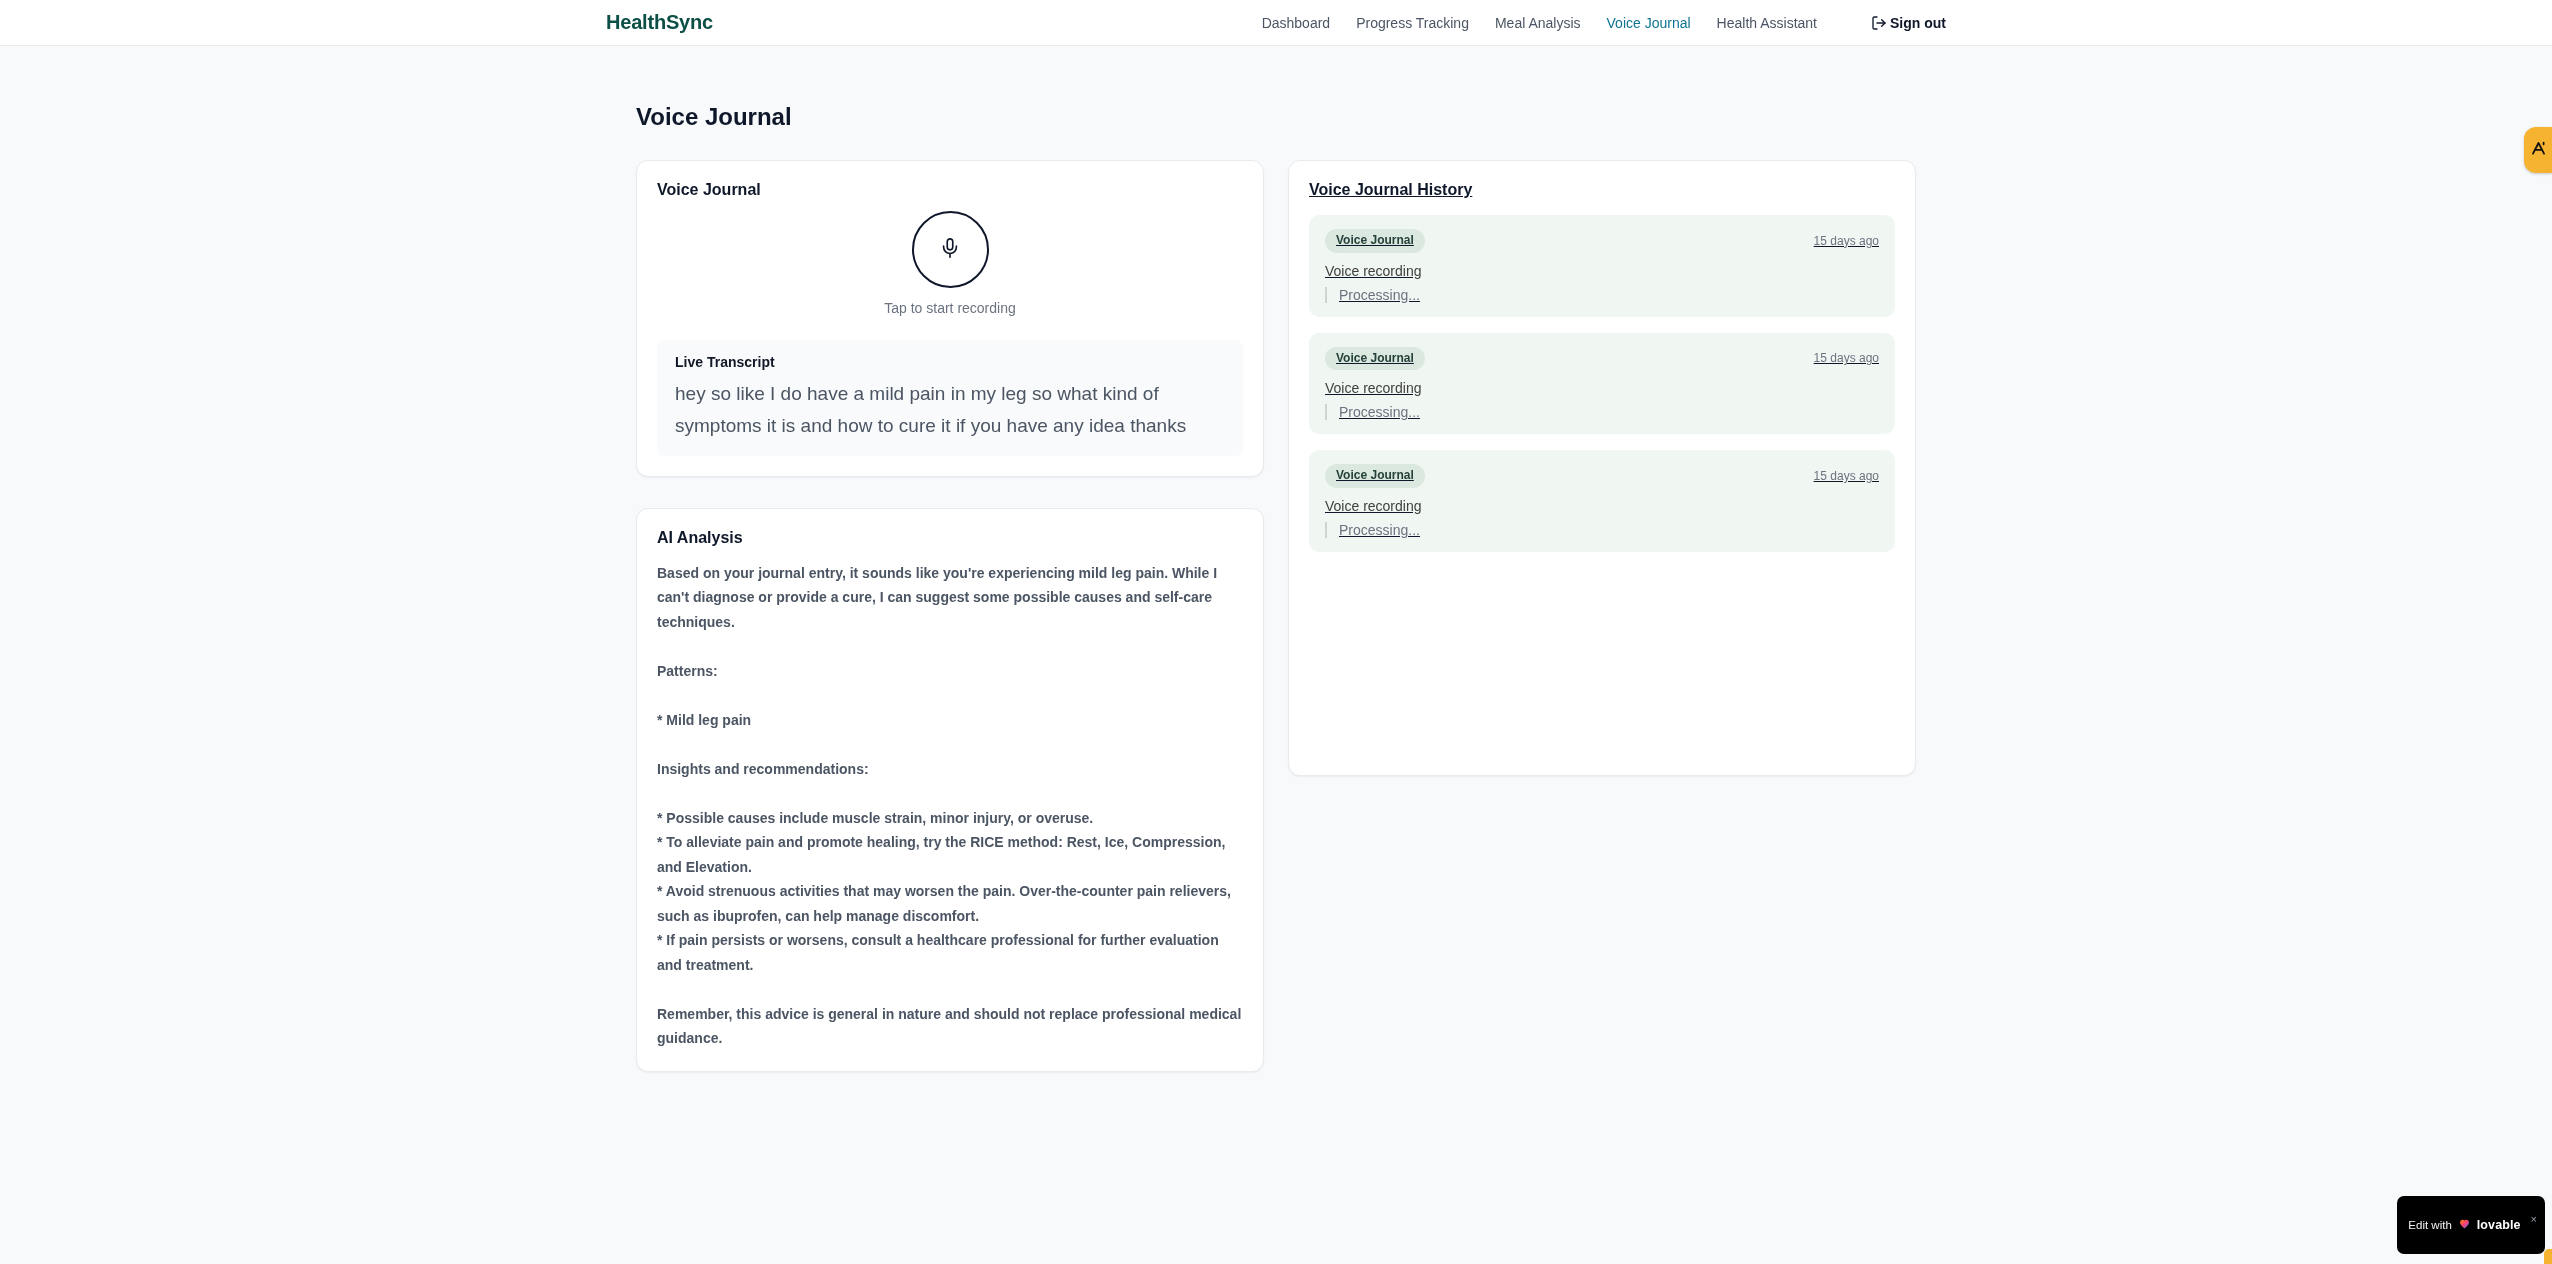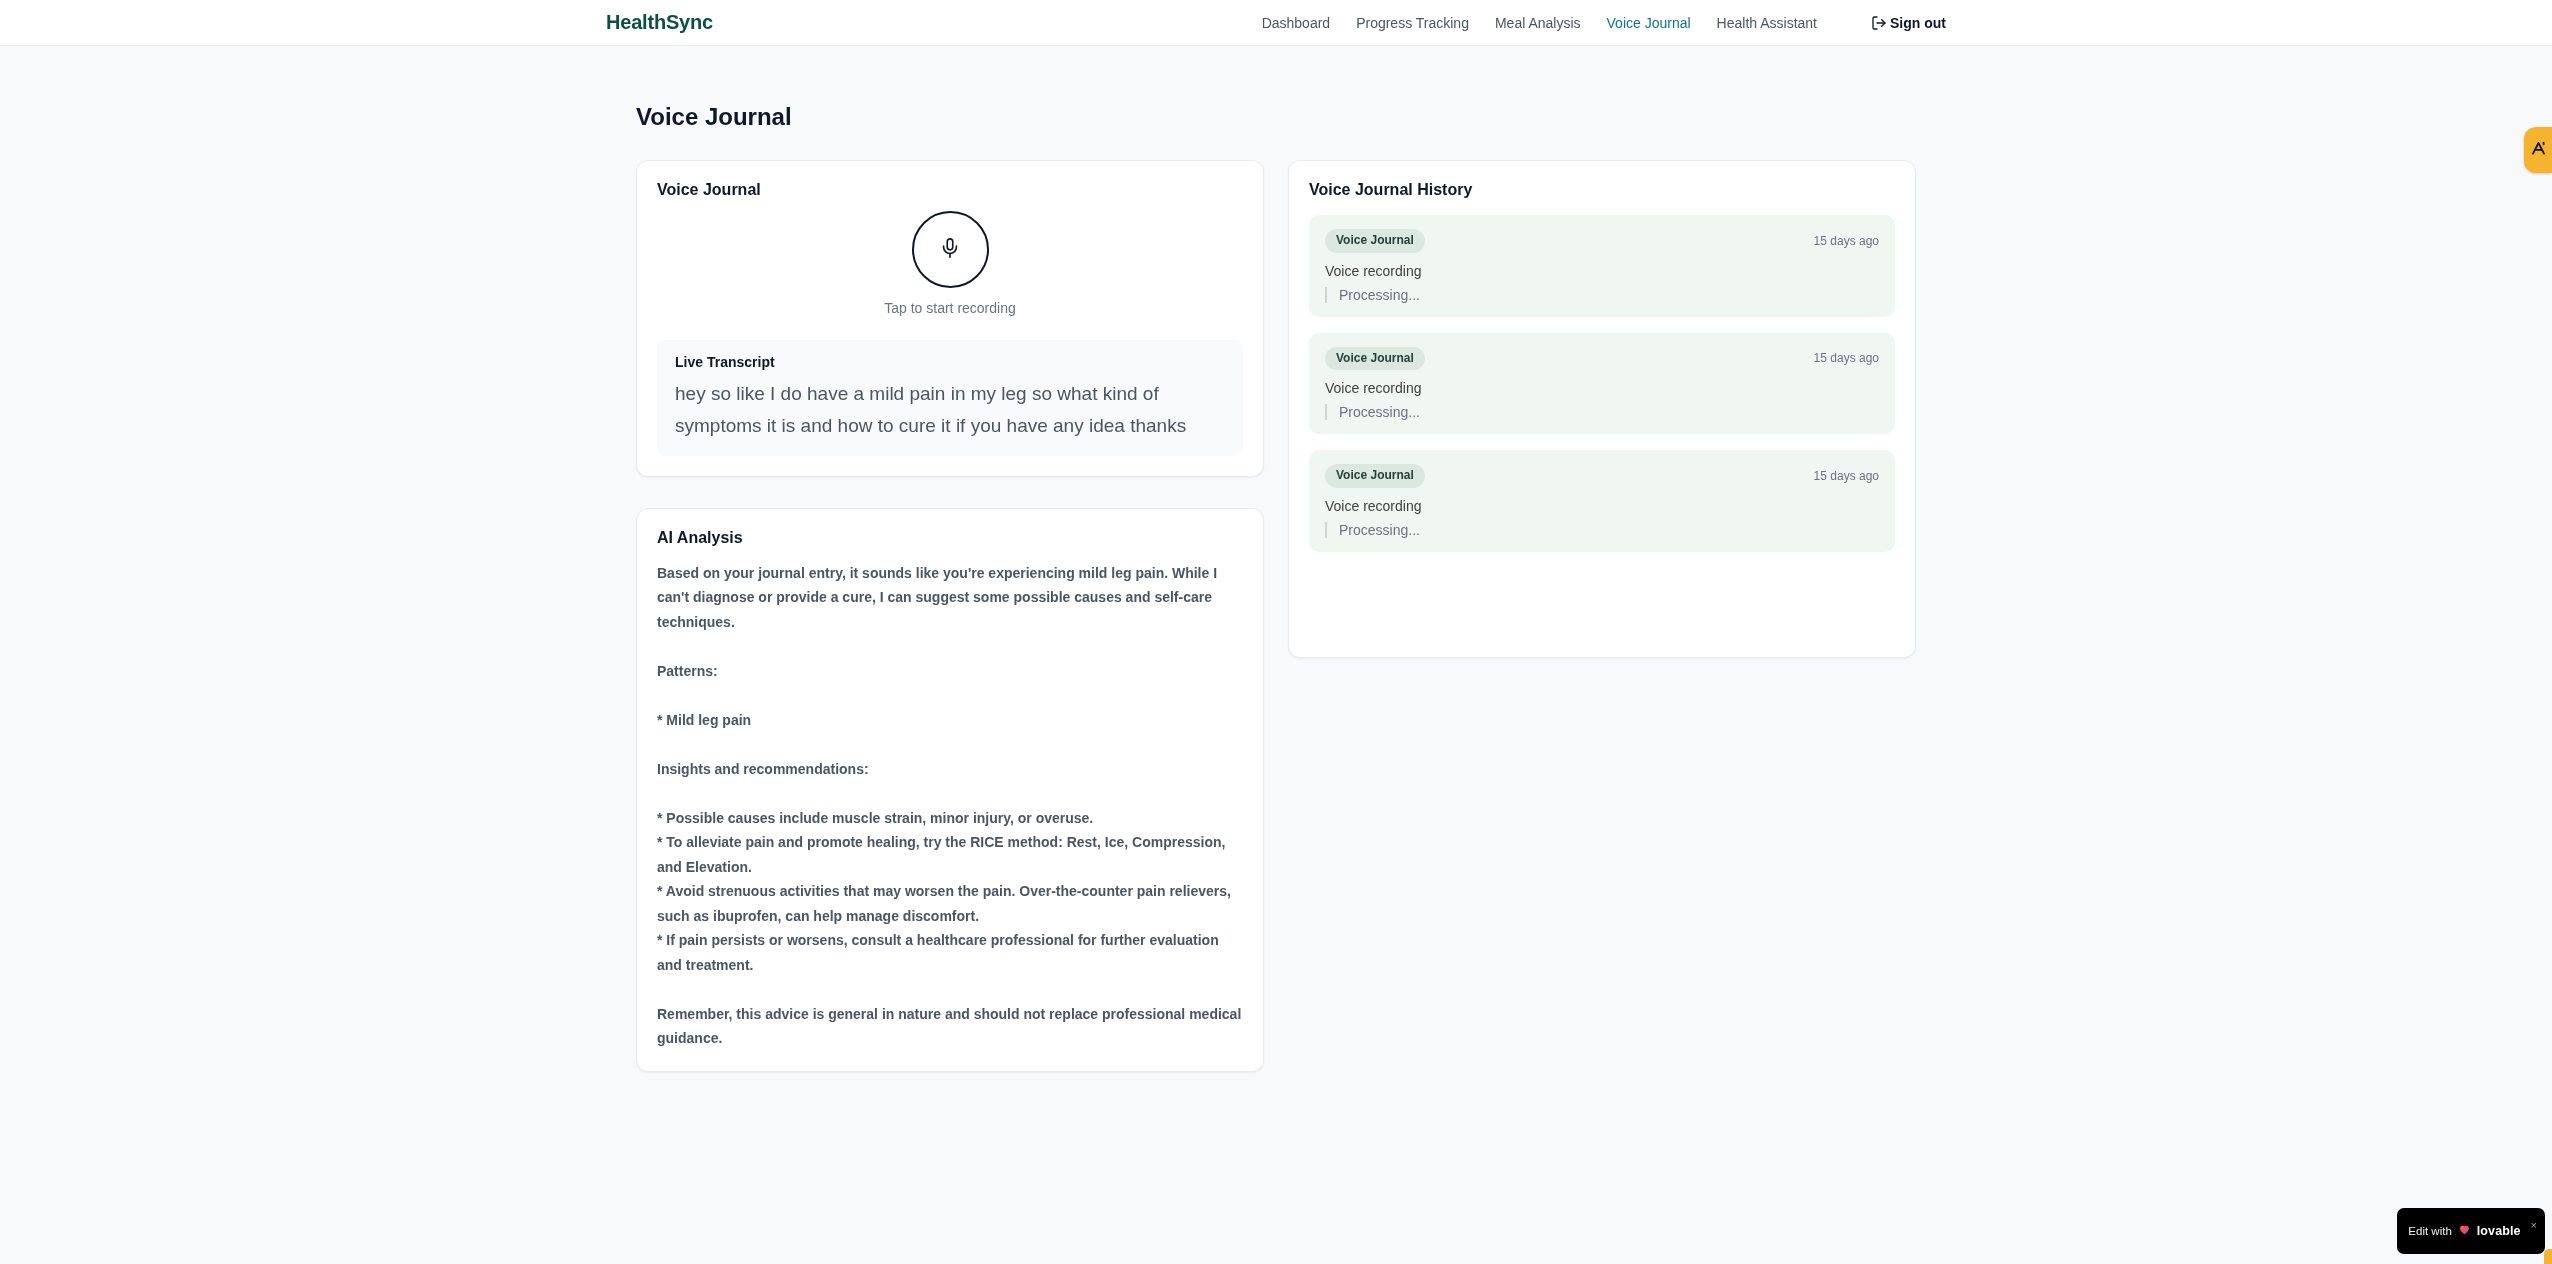--- a/index.html
+++ b/index.html
@@ -55,21 +55,21 @@
   .transcript h3 { font-size:14px; font-weight:600; color:#111827; margin-bottom:8px; }
   .transcript p { font-size:19px; color:#4b5563; line-height:1.68; }
 
   
   .analysis-body {
     margin-top:14px; font-size:14px; color:#4b5563;
     line-height:24.5px; white-space:pre-line;font-weight:bold;
   }
 
   
-  .history-card { height:498px; }
+  .history-card { height:616px;text-decoration:underline; }
   .history-list { margin-top:16px; display:flex; flex-direction:column; gap:16px; }
   .entry { background:#f0f7f2; border-radius:10px; padding:14px 16px; }
   .entry-row { display:flex; align-items:center; justify-content:space-between; }
   .entry-badge {
     background:#dbe8df; color:#24413a; font-size:12px; font-weight:600;
     padding:4px 11px; border-radius:999px; line-height:1.3;
   }
   .entry-time { font-size:12px; color:#6b7280; }
   .entry-title { margin-top:10px; font-size:14px; color:#404040; }
   .entry-status {
@@ -84,21 +84,21 @@
     display:flex; align-items:center; justify-content:center; cursor:pointer;
     box-shadow:0 1px 3px rgba(0,0,0,.2);
   }
   .corner-badge {
     position:fixed; right:0; bottom:0; width:8px; height:15px;
     background:#f5b330; border-radius:5px 0 0 0;
   }
   .lovable {
     position:fixed; right:7px; bottom:10px;
     background:#000000; color:#ffffff;
-    border-radius:7px; padding:14px 11px;
+    border-radius:7px; padding:20px 11px;
     display:flex; align-items:center; gap:6px; cursor:pointer;
   }
   .lovable .prefix { font-size:11.5px; color:#f3f4f6; }
   .lovable .brand { font-size:12.5px; font-weight:700; letter-spacing:.1px; }
   .lovable .close {
     align-self:flex-start; margin:-2px -3px 0 4px;
     font-size:11px; color:#9ca3af; line-height:1; cursor:pointer;
   }
 </style>
 </head>

